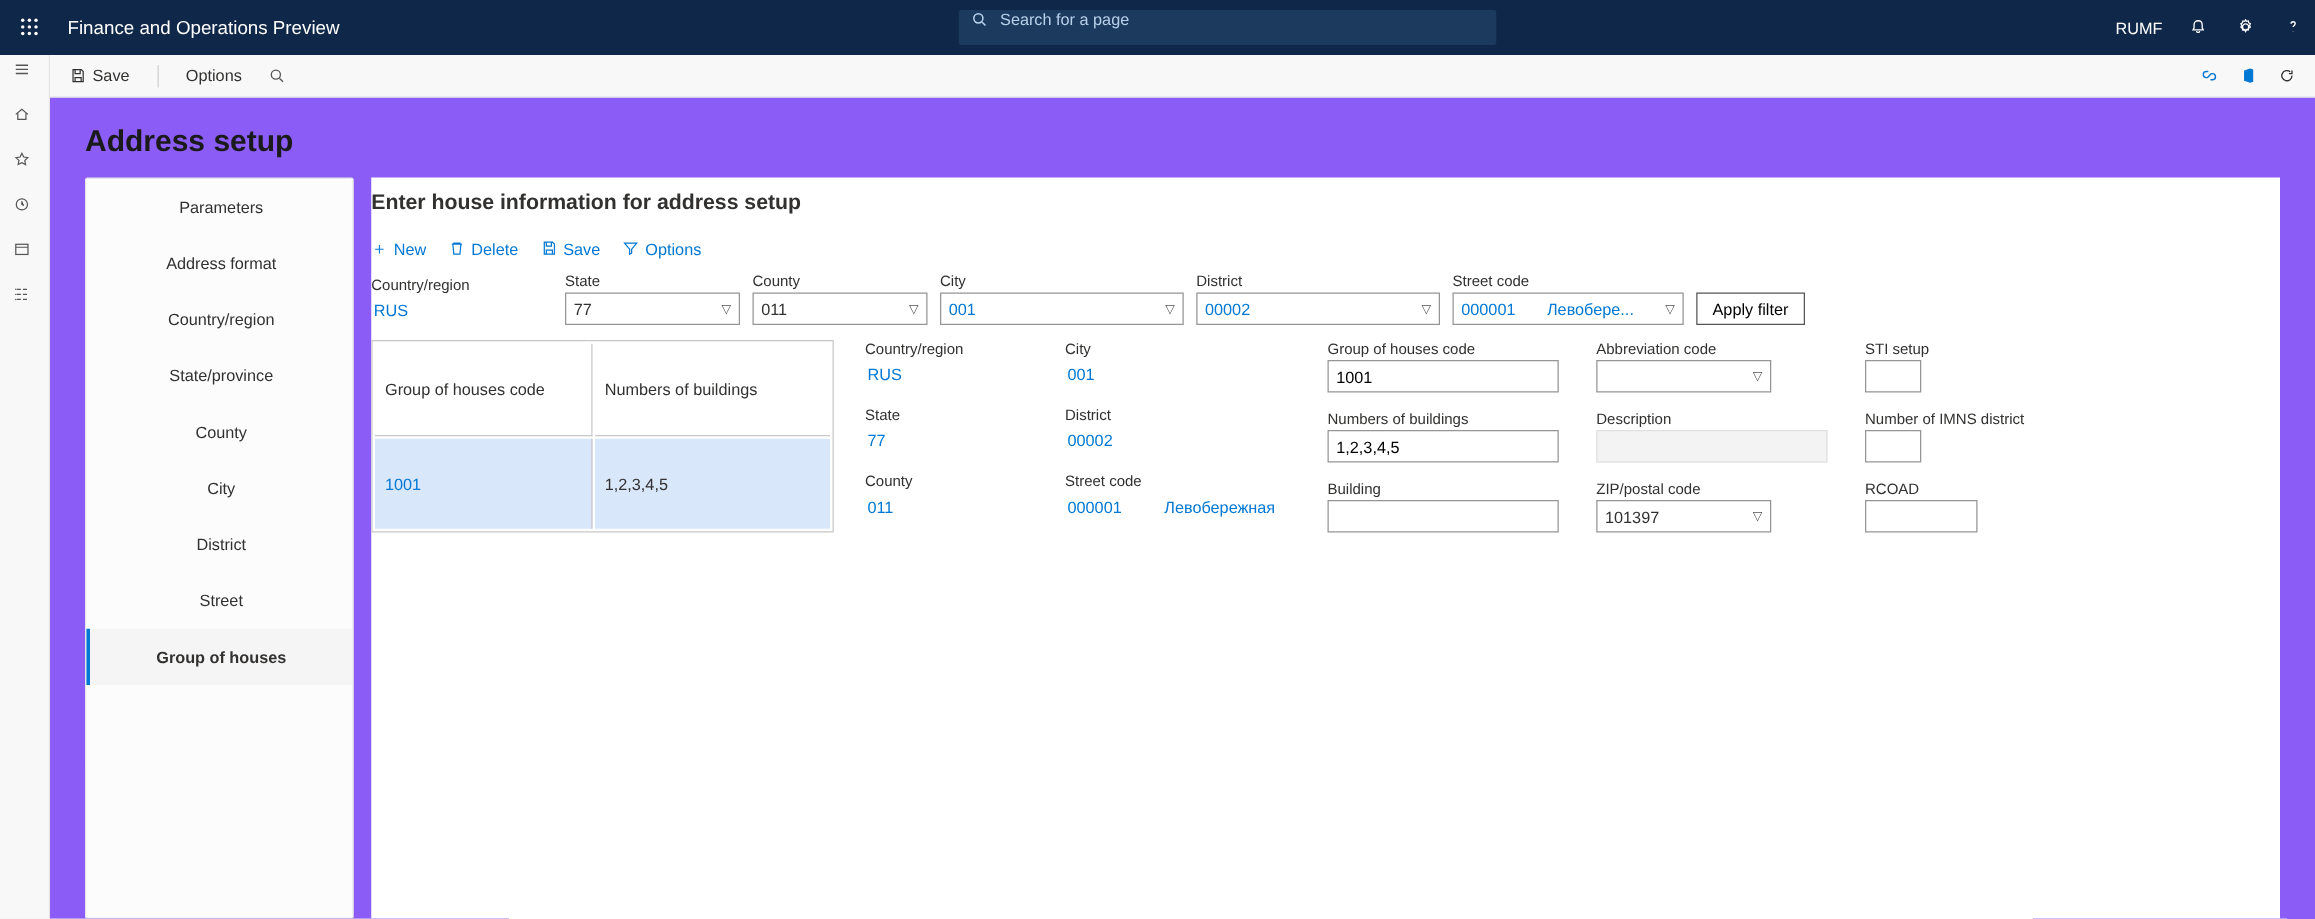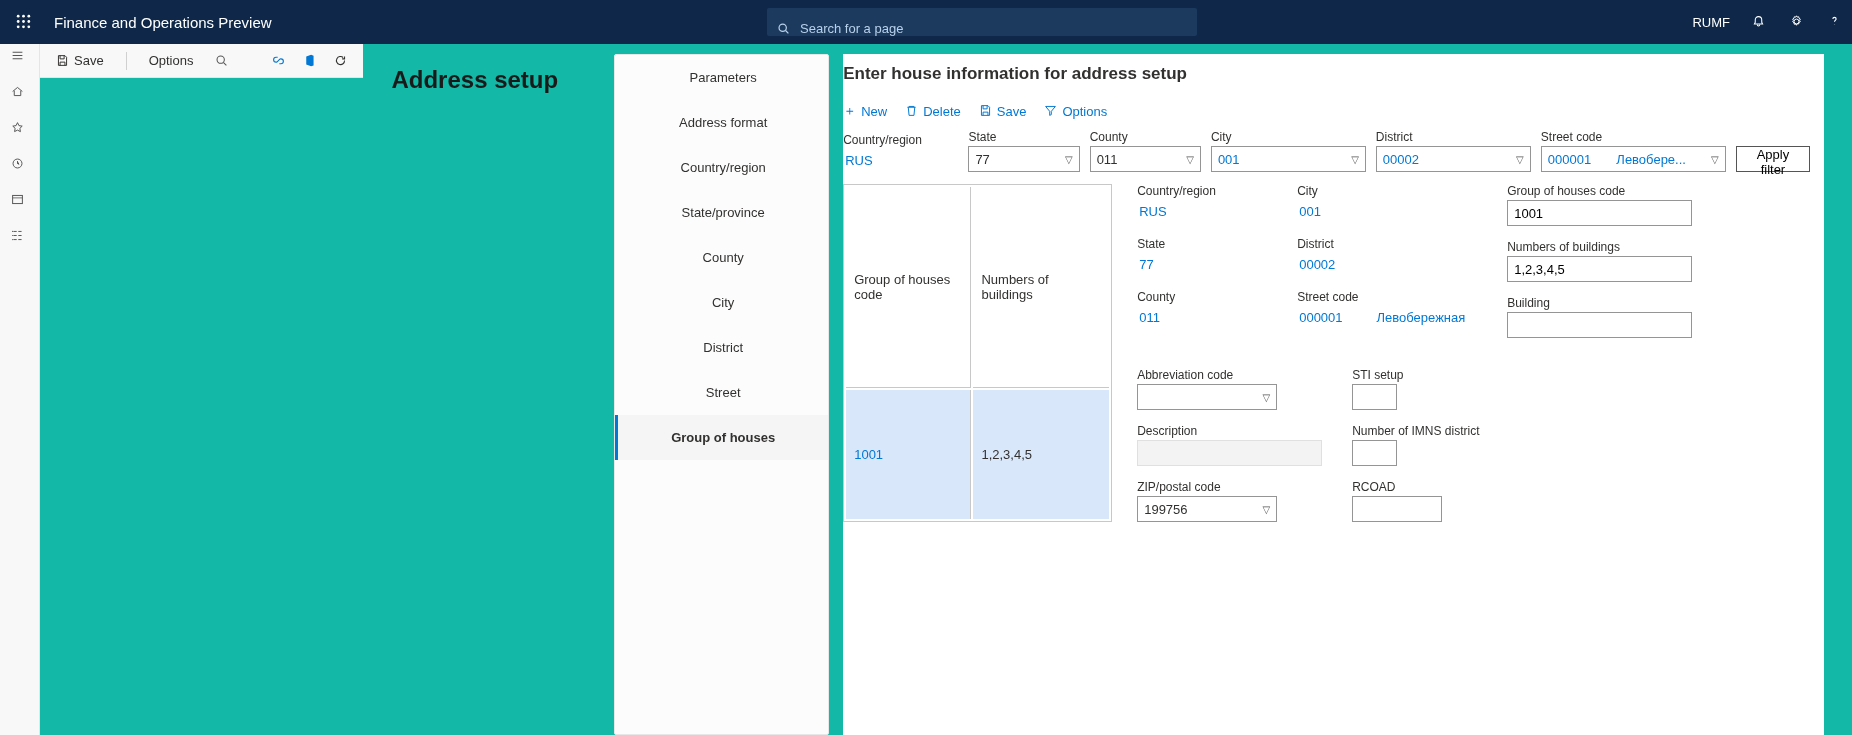--- a/index.html
+++ b/index.html
@@ -2,31 +2,31 @@
 <html><head>
 <meta charset="utf-8">
 <style>
 * { box-sizing: border-box; margin: 0; padding: 0; }
 body { font-family: "Segoe UI", Arial, sans-serif; font-size: 13px; color: #323130; background: #f0f0f0; overflow: hidden; }
 
 .topnav { height: 44px; background: #0f2849; color: #fff; display: flex; align-items: center; padding: 0 8px; }
 .topnav .waffle { width: 30px; text-align: center; font-size: 17px; cursor: pointer; }
 .topnav .brand { font-size: 15px; font-weight: 400; margin-left: 16px; }
 .topnav .center { flex: 1; display: flex; justify-content: center; }
-.topnav .search { width: 430px; height: 28px; background: #1c3a5e; border-radius: 2px; display: flex; align-items: flex-end; padding: 0 10px; color: #b8d1eb; gap: 10px; }
+.topnav .search { width: 430px; height: 28px; background: #1c3a5e; border-radius: 2px; display: flex; align-items: flex-start; padding: 0 10px; color: #b8d1eb; gap: 10px; }
 .topnav .search input { background: transparent; border: none; color: #fff; flex: 1; outline: none; font-size: 13px; }
 .topnav .search input::placeholder { color: #b8d1eb; }
 .topnav .right { display: flex; align-items: center; gap: 18px; font-size: 13px; }
 .topnav .right .icon-btn { width: 20px; text-align: center; cursor: pointer; }
 
 .layout { display: flex; height: calc(100vh - 44px); }
 .railnav { width: 40px; background: #f8f8f8; border-right: 1px solid #e5e5e5; display: flex; flex-direction: column; align-items: center; padding-top: 4px; gap: 18px; }
 .railnav .icon { width: 18px; height: 18px; cursor: pointer; color: #555; }
 
-.mainpane { flex: 1; background: #14b8a6; display: flex; overflow: hidden; }
+.mainpane { flex: 1; background: #8b5cf6; display: flex; flex-direction: column; overflow: hidden; }
 .actionbar { height: 34px; background: #f8f8f8; border-bottom: 1px solid #e5e5e5; display: flex; align-items: center; padding: 0 16px; gap: 22px; }
 .actionbar .item { display: flex; align-items: center; gap: 5px; font-size: 13px; cursor: pointer; color: #323130; }
 .actionbar .divider { width: 1px; height: 18px; background: #d0d0d0; }
 .actionbar .spacer { flex: 1; }
 .actionbar .right-icons { display: flex; gap: 18px; }
 .actionbar .ri { color: #0078d4; cursor: pointer; }
 .actionbar .ri.reload { color: #323130; }
 
 .pagetitle { font-size: 24px; font-weight: 600; padding: 22px 28px 4px 28px; color: #1a1a1a; }
 .contentrow { display: flex; flex: 1; padding: 10px 28px 0 28px; gap: 14px; overflow: hidden; }
@@ -331,21 +331,21 @@
                     <span class="chev">▽</span>
                   </div>
               </div>
               <div class="ff">
                   <label>Description</label>
                   <input class="tinput disabled" disabled="" style="">
                 </div>
               <div class="ff">
                   <label>ZIP/postal code</label>
                 <div class="combo" style="width:140px">
-                    <span>199756</span>
+                    <span>101397</span>
                     <span class="chev">▽</span>
                   </div>
               </div>
             </div>
             <div class="fcol">
               <div class="ff">
                   <label>STI setup</label>
                   <input class="tinput sm" style="">
                 </div>
               <div class="ff">

